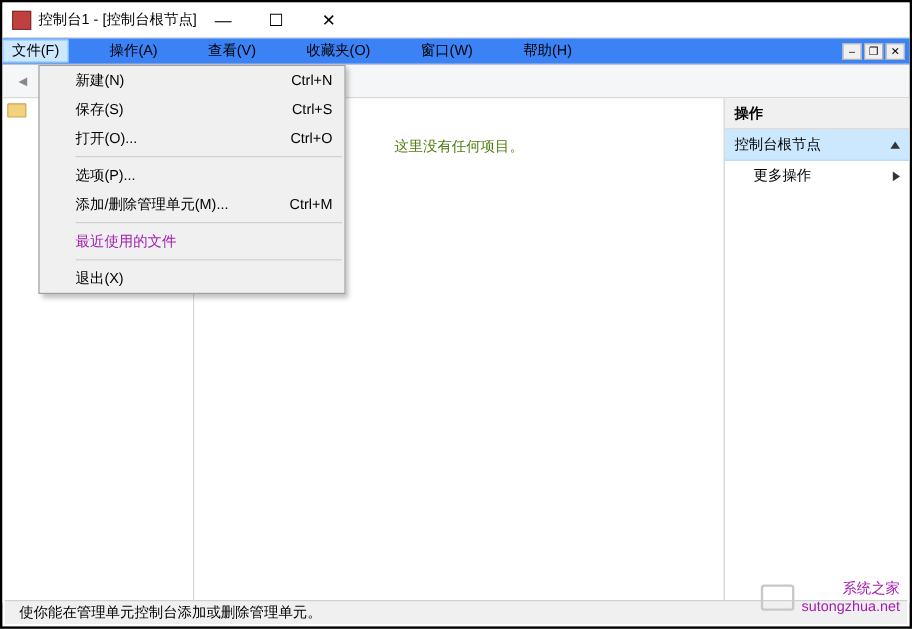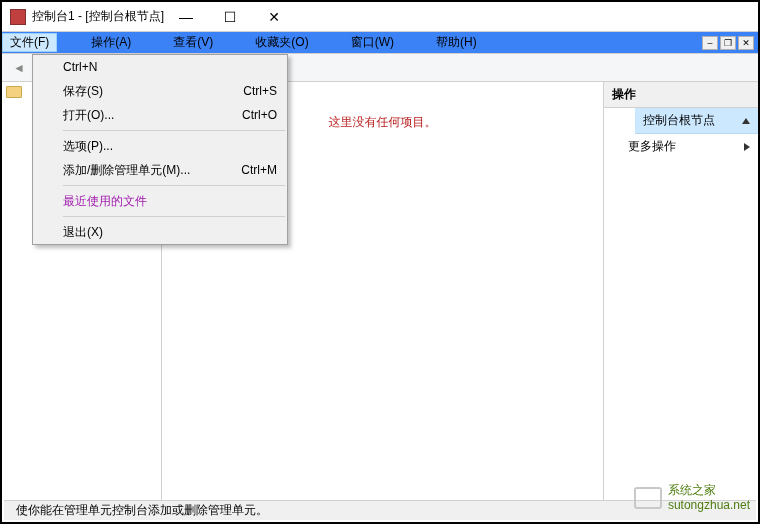--- a/index.html
+++ b/index.html
@@ -12,34 +12,34 @@
 .menu-item { padding: 0 8px; display: flex; align-items: center; cursor: default; }
 .menu-item.open { background: #cce8ff; border: 1px solid #99d1ff; padding: 0 7px; }
 .mdi-controls { margin-left: auto; display: flex; align-items: center; padding-right: 4px; gap: 2px; }
 .mdi-btn { width: 16px; height: 14px; border: 1px solid #b0b0b0; display: flex; align-items: center; justify-content: center; font-size: 9px; background: #f0f0f0; }
 .toolbar { height: 28px; background: #f5f6f7; border-bottom: 1px solid #d0d0d0; display: flex; align-items: center; padding: 0 6px; gap: 6px; }
 .tool-btn { width: 22px; height: 22px; display: flex; align-items: center; justify-content: center; color: #888; }
 .tool-sep { width: 1px; height: 18px; background: #d0d0d0; }
 .workspace { display: flex; height: 420px; }
 .tree-pane { width: 160px; border-right: 1px solid #d0d0d0; background: #fff; padding: 4px; }
 .folder-icon { width: 16px; height: 12px; background: #f3d17e; border: 1px solid #c9a94f; border-radius: 1px; display: inline-block; margin-right: 4px; }
-.content-pane { flex: 1; background: #fff; display: flex; align-items: flex-start; justify-content: center; padding-top: 32px; color: #b91c1c; }
+.content-pane { flex: 1; background: #fff; display: flex; align-items: flex-start; justify-content: center; padding-top: 32px; color: #4d7c0f; }
 .actions-pane { width: 155px; border-left: 1px solid #d0d0d0; background: #fff; }
 .actions-header { background: #f0f0f0; padding: 4px 8px; border-bottom: 1px solid #d0d0d0; font-weight: bold; font-family: Liberation Serif, serif; }
-.actions-section { background: #cce8ff; padding: 4px 8px; display: flex; justify-content: space-between; align-items: center; border-bottom: 1px solid #b8d8f0; margin-left: 31px; }
+.actions-section { background: #cce8ff; padding: 4px 8px; display: flex; justify-content: space-between; align-items: center; border-bottom: 1px solid #b8d8f0; }
 .actions-row { padding: 4px 8px 4px 24px; display: flex; justify-content: space-between; align-items: center; gap: 20px; }
 .statusbar { position: absolute; left: 2px; right: 2px; bottom: 2px; height: 20px; border-top: 1px solid #d0d0d0; background: #f0f0f0; display: flex; align-items: center; padding: 0 12px; }
 .dropdown { position: absolute; top: 52px; left: 30px; width: 256px; background: #f0f0f0; border: 1px solid #a0a0a0; box-shadow: 3px 3px 4px rgba(0,0,0,0.25); z-index: 100; }
 .dd-row { display: flex; align-items: center; height: 24px; padding: 0 10px 0 30px; position: relative; }
 .dd-row .label { flex: 1; }
 .dd-row.disabled { color: #a21caf; }
 .dd-sep { height: 1px; background: #d0d0d0; margin: 3px 2px 3px 30px; }
 .highlight-box { position: absolute; border: 2px solid #d93025; pointer-events: none; }
 .hb1 { top: 155px; left: 34px; width: 248px; height: 28px; }
-.watermark { position: absolute; right: 8px; bottom: 8px; color: #4d7c0f; font-size: 13px; text-align: left; line-height: 1.3; pointer-events: none; display:flex; align-items:center; gap:6px;}
+.watermark { position: absolute; right: 8px; bottom: 8px; color: #a21caf; font-size: 13px; text-align: right; line-height: 1.3; pointer-events: none; display:flex; align-items:center; gap:6px;}
 .watermark .logo { width:28px; height:22px; border:2px solid #c8c8c8; border-radius:3px; display:inline-block; }
 .tri-up { width: 0; height: 0; border-left: 4px solid transparent; border-right: 4px solid transparent; border-bottom: 6px solid #333; }
 .tri-right { width: 0; height: 0; border-top: 4px solid transparent; border-bottom: 4px solid transparent; border-left: 6px solid #333; }
 </style>
 </head>
 <body>
 
 <div class="titlebar">
   <span class="titlebar-icon"></span>
   <span>控制台1 - [控制台根节点]</span>
@@ -100,20 +100,21 @@
     </div>
     <div class="actions-row">
       <span>更多操作</span>
       <span class="tri-right"></span>
     </div>
   </div>
 </div>
 
 <div class="dropdown">
   <div class="dd-row">
+    <span class="label">新建(N)</span>
     <span>Ctrl+N</span>
   </div>
   <div class="dd-row">
     <span class="label">保存(S)</span>
     <span>Ctrl+S</span>
   </div>
   <div class="dd-row">
     <span class="label">打开(O)...</span>
     <span>Ctrl+O</span>
   </div>

